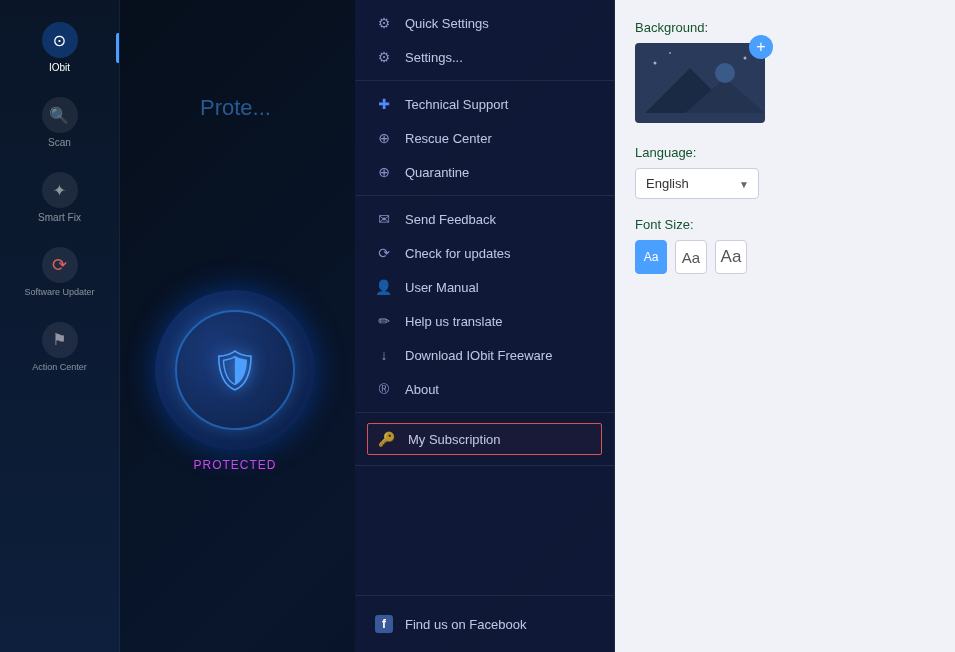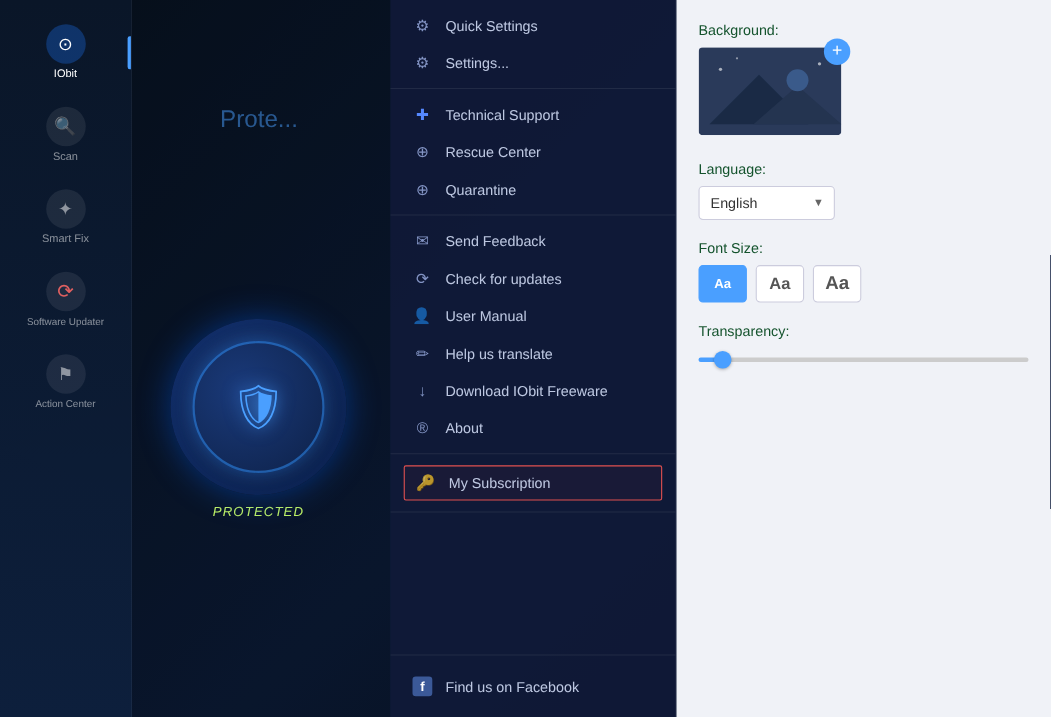--- a/index.html
+++ b/index.html
@@ -111,26 +111,25 @@
       position: absolute;
       top: 50%;
       left: 50%;
       transform: translate(-50%, -50%);
       font-size: 40px;
       color: #4a9fff;
       text-shadow: 0 0 15px rgba(74,159,255,0.8);
     }
 
     .protect-label {
-      color: #bef264;
+      color: #d946ef;
       font-size: 12px;
       margin-top: 8px;
       text-transform: uppercase;
       letter-spacing: 1px;
-      font-style: italic;
     }
 
     
     .menu-panel {
       position: absolute;
       left: 355px;
       top: 0;
       width: 260px;
       height: 652px;
       background: rgba(15, 25, 55, 0.97);
@@ -342,30 +341,30 @@
       color: #666;
       pointer-events: none;
     }
 
     .font-size-options {
       display: flex;
       gap: 8px;
     }
 
     .font-btn {
-      width: 44px;
+      width: 32px;
       height: 34px;
       border: 1px solid #ccd;
       border-radius: 4px;
       background: white;
       cursor: pointer;
       display: flex;
       align-items: center;
       justify-content: center;
-      font-weight: bold;
+      font-weight: normal;
       color: #555;
     }
 
     .font-btn.active {
       background: #4a9fff;
       border-color: #4a9fff;
       color: white;
     }
 
     .font-btn.sm { font-size: 12px; }
@@ -555,18 +554,14 @@
 
   <div class="settings-row">
     <div class="settings-label">Font Size:</div>
     <div class="font-size-options">
       <button class="font-btn sm active">Aa</button>
       <button class="font-btn md" style="font-size:15px;">Aa</button>
       <button class="font-btn lg" style="font-size:17px;">Aa</button>
     </div>
   </div>
 
-  <div class="settings-row">
-    <div class="settings-label">Transparency:</div>
-    <input type="range" class="transparency-slider" min="0" max="100" value="5" style="">
-  </div>
 
 </div>
 
 </body></html>

